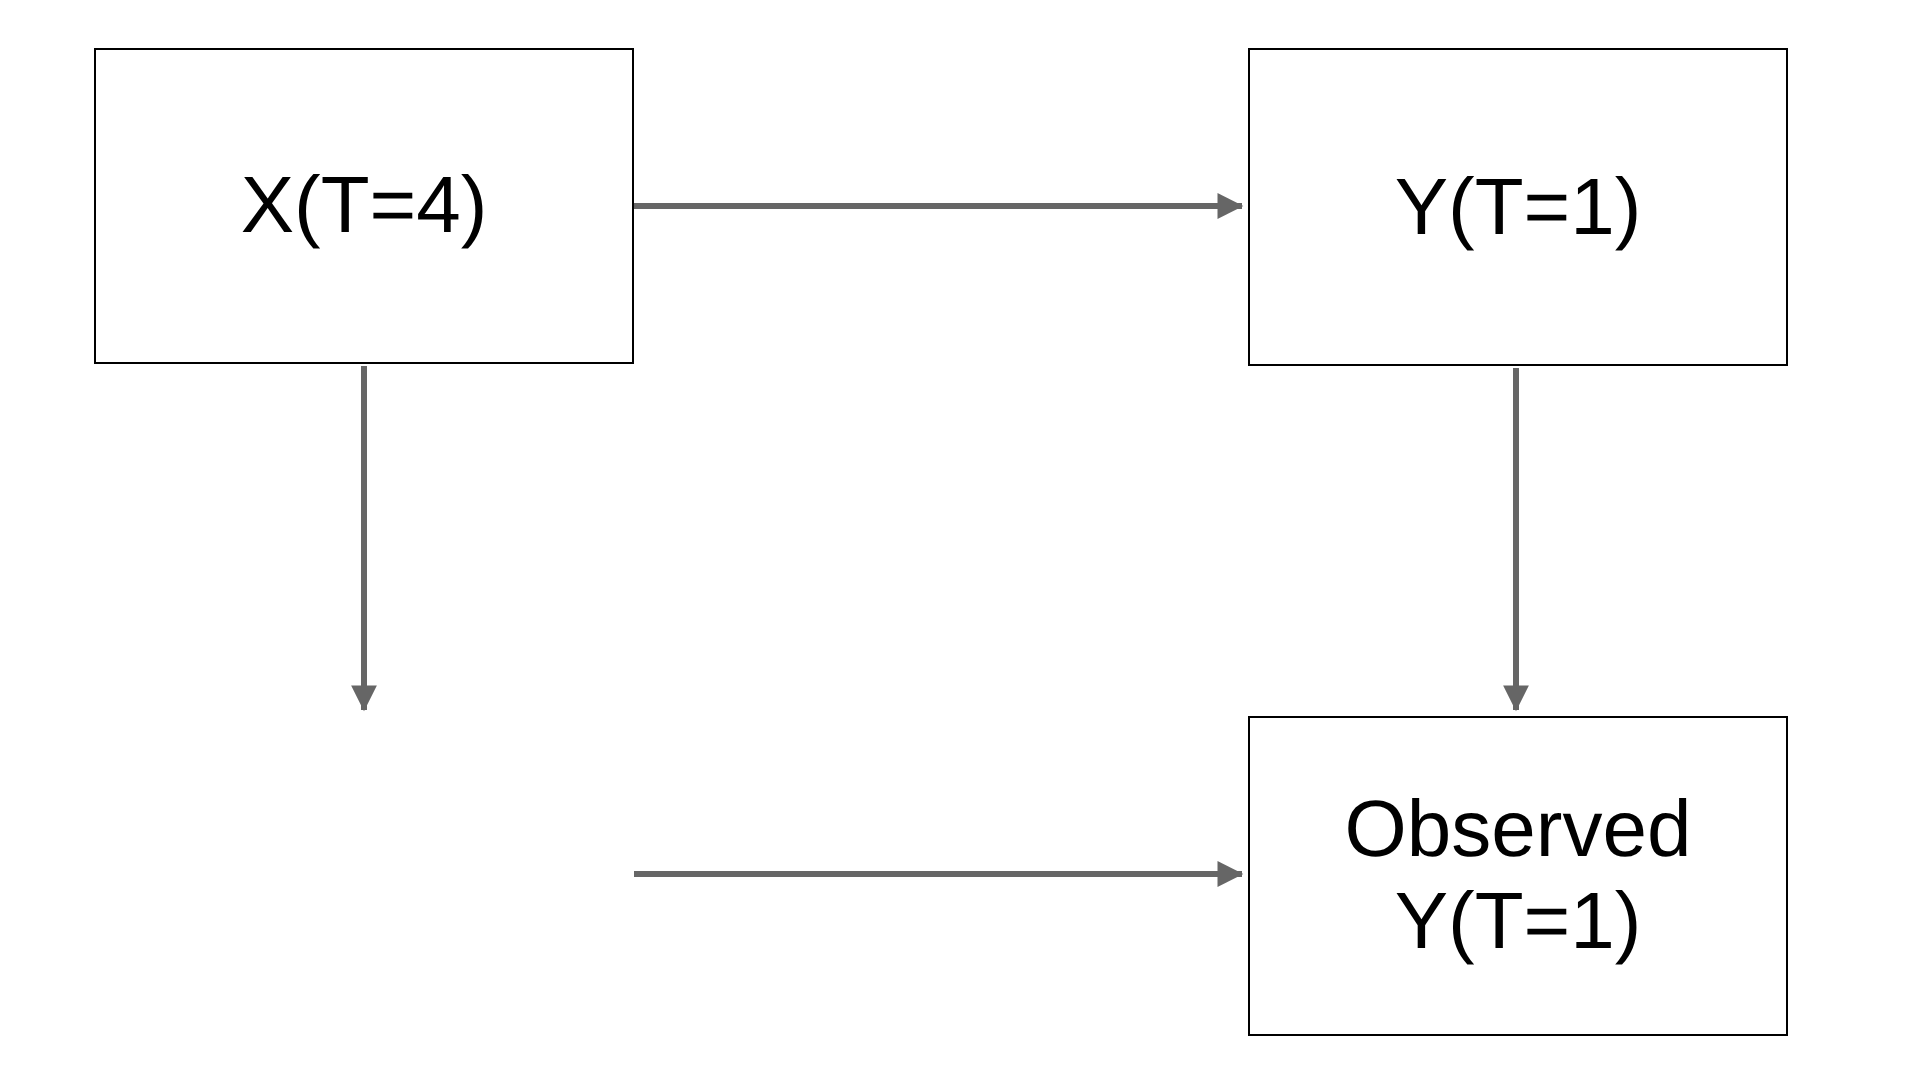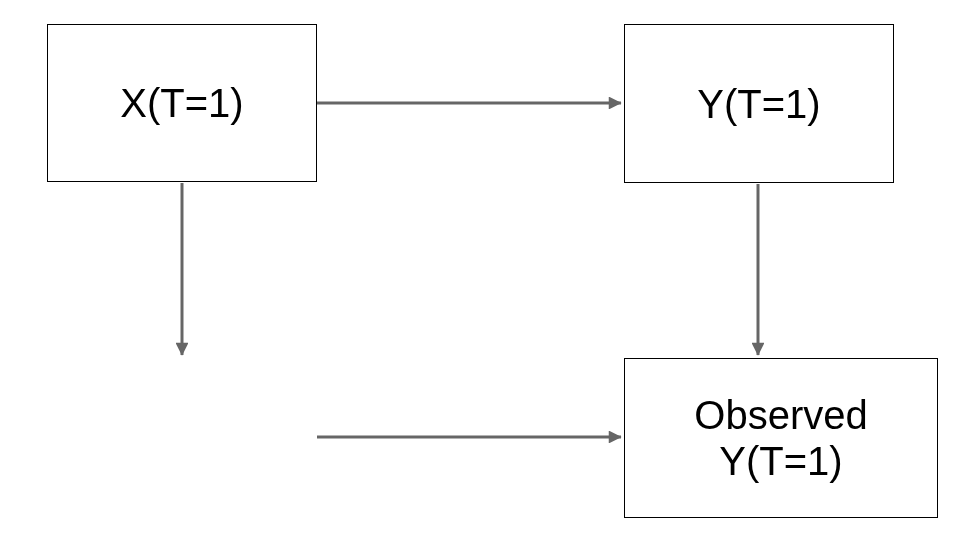--- a/index.html
+++ b/index.html
@@ -35,41 +35,41 @@
   }
   .node .label {
     font-size: 40px;
     line-height: 1.15;
     color: #000000;
     white-space: pre-line;
   }
   .node-x     { left: 47px;  top: 24px;  width: 270px; height: 158px; }
   .node-y     { left: 624px; top: 24px;  width: 270px; height: 159px; }
   .node-delta { left: 47px;  top: 358px; width: 270px; height: 159px; }
-  .node-obs   { left: 624px; top: 358px; width: 314px; height: 160px; }
+  .node-obs   { left: 624px; top: 358px; width: 270px; height: 160px; }
 </style>
 </head>
 <body>
 
 <div class="canvas">
 
   <svg class="edges" viewBox="0 0 960 540" xmlns="http://www.w3.org/2000/svg">
     <defs>
       <marker id="arrowhead" viewBox="0 0 10 10" refX="9.5" refY="5" markerWidth="6" markerHeight="4.3" orient="auto">
         <path d="M 0 0 L 10 5 L 0 10 z" fill="#666666"></path>
       </marker>
     </defs>
     <line x1="317" y1="103" x2="621" y2="103" stroke="#666666" stroke-width="3" marker-end="url(#arrowhead)"></line>
     <line x1="182" y1="183" x2="182" y2="355" stroke="#666666" stroke-width="3" marker-end="url(#arrowhead)"></line>
     <line x1="758" y1="184" x2="758" y2="355" stroke="#666666" stroke-width="3" marker-end="url(#arrowhead)"></line>
     <line x1="317" y1="437" x2="621" y2="437" stroke="#666666" stroke-width="3" marker-end="url(#arrowhead)"></line>
   </svg>
 
   <div class="node node-x">
-    <span class="label">X(T=1)</span>
+    <span class="label">X(T=4)</span>
   </div>
 
   <div class="node node-y">
     <span class="label">Y(T=1)</span>
   </div>
 
 
   <div class="node node-obs">
     <span class="label">Observed
 Y(T=1)</span>

